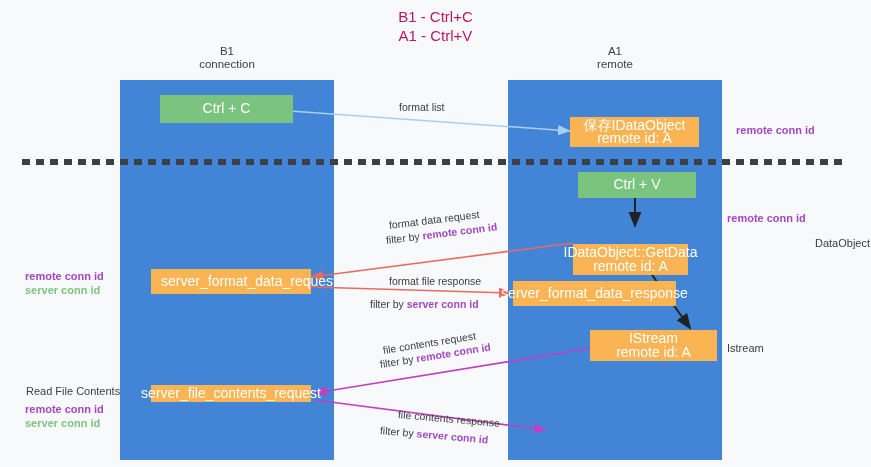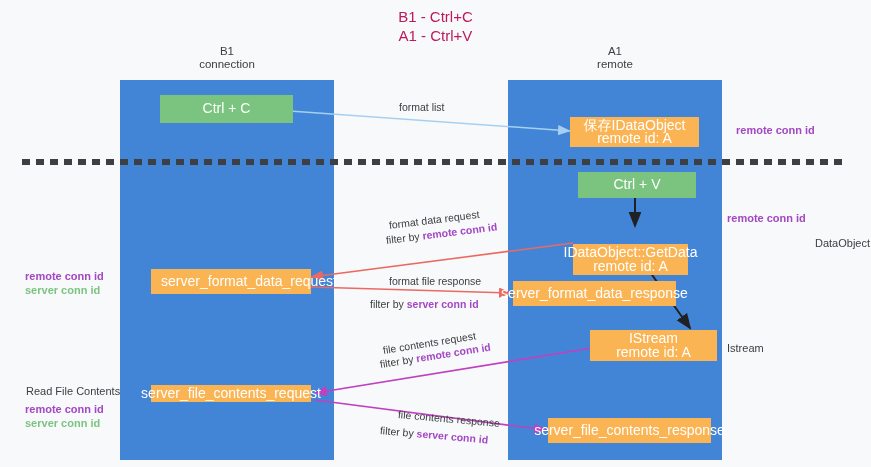--- a/index.html
+++ b/index.html
@@ -142,23 +142,20 @@
 
   <div class="node orange" style="left:513px;top:281px;width:163px;height:25px;">
     <span>server_format_data_response</span>
   </div>
 
   <div class="node orange" style="left:590px;top:330px;width:127px;height:31px;">
     <span>IStream</span>
     <span class="l2">remote id: A</span>
   </div>
 
-  <div class="node orange" style="left:548px;top:418px;width:163px;height:25px;">
-    <span>server_file_contents_response</span>
-  </div>
 
   <div class="edge-lbl" style="left:399px;top:101px;">format list</div>
 
   <div class="edge-lbl rot-up" style="left:389px;top:219px;">format data request</div>
   <div class="edge-lbl rot-up" style="left:386px;top:234px;">
     <span>filter by </span><span class="purple">remote conn id</span>
   </div>
 
   <div class="edge-lbl" style="left:389px;top:275px;">format file response</div>
   <div class="edge-lbl" style="left:370px;top:298px;">

